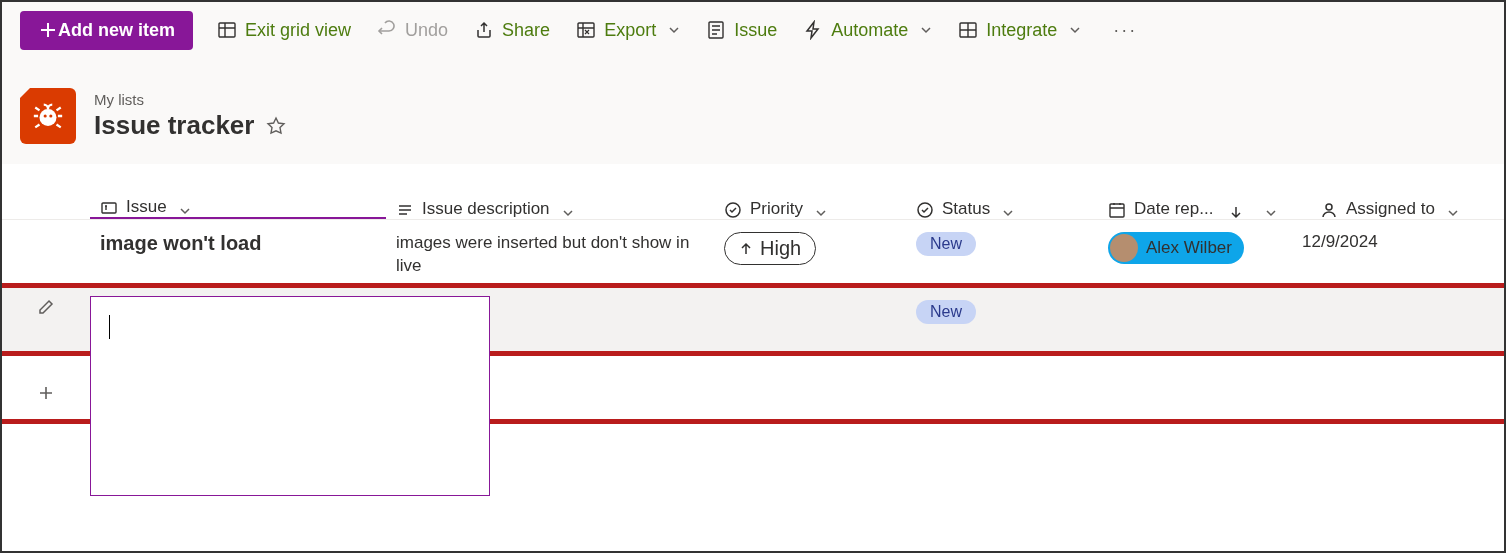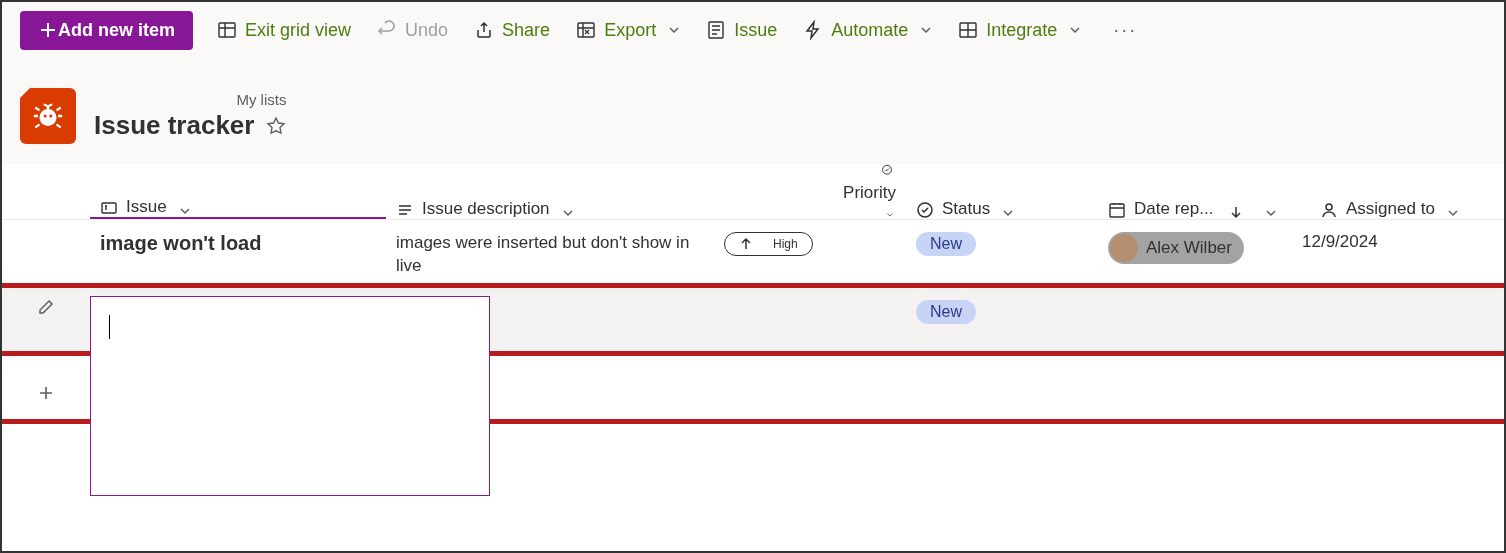--- a/index.html
+++ b/index.html
@@ -45,21 +45,20 @@
   .tb-item.disabled { color: #a19f9d; }
   .tb-icon { width: 20px; height: 20px; flex-shrink:0; }
   .caret { margin-left: 4px; }
   .ellipsis { color:#605e5c; font-size:18px; letter-spacing:2px; padding:4px 8px; }
   .header-area {
     display:flex;
     align-items:center;
     gap:18px;
     padding: 30px 18px 20px 18px;
     background:#faf9f8;
-    text-align:right;
   }
   .list-icon {
     width:56px; height:56px;
     background:#da3b01;
     border-radius:6px;
     display:flex; align-items:center; justify-content:center;
     position:relative;
   }
   .list-icon::before{
     content:""; position:absolute; top:0; left:0;
@@ -76,55 +75,55 @@
     display:flex;
     align-items:center;
     border-bottom:1px solid #edebe9;
     height:56px;
   }
   .row-handle { width:88px; flex-shrink:0; display:flex; align-items:center; justify-content:center;}
   .col { display:flex; align-items:flex-end; gap:8px; padding:0 10px; font-size:17px; color:#323130; }
   .col-head { cursor:pointer; height:100%; }
   .col-issue { width:296px; border-bottom:2px solid #881798; height:100%; }
   .col-desc { width:328px; }
-  .col-priority { width:192px;flex-direction:column; }
+  .col-priority { width:192px; }
   .col-status { width:192px; }
   .col-assigned { width:194px; }
   .col-date { flex:1; min-width:190px; }
   .chev { color:#605e5c; margin-left:4px;}
   .grid-row {
     display:flex;
     align-items:flex-start;
     border-bottom:5px solid #b91c1c;
     min-height:68px;
     padding-top:10px;
   }
   .cell { padding: 2px 10px; font-size:17px; }
   .cell.issue-title { font-weight:600; font-size:20px; width:296px; }
   .cell.desc { width:328px; line-height:1.35; }
   .cell.priority { width:192px; }
   .cell.status { width:192px; }
   .cell.assigned { width:194px; }
   .cell.date { flex:1; }
   .pill {
-    display:inline-flex; align-items:center; gap:20px;
+    display:inline-flex; align-items:center; gap:7px;
     border:1px solid #323130; border-radius:18px;
-    padding:4px 14px; font-size:12px;
+    padding:4px 14px; font-size:20px;
   }
   .badge-new {
     display:inline-block;
     background:#c7d4f5;
     color:#2b3a8c;
     border-radius:14px;
     padding:3px 14px;
     font-size:16px;
   }
   .person {
     display:inline-flex; align-items:center; gap:8px;
-    background:#a3a3a3; border-radius:16px; padding:2px 12px 2px 2px;
+    background:#0ea5e9; border-radius:16px; padding:2px 12px 2px 2px;
   }
   .avatar { width:28px; height:28px; border-radius:50%; background:#b58e6f; display:inline-block; }
   .grid-row.editing { background:#f3f2f1; min-height:68px; }
   .grid-row.editing .row-handle { color:#605e5c; }
   .edit-box {
     position:absolute;
     margin-top:-2px;
     width:400px; height:200px;
     border:1px solid #881798;
     background:#fff;

